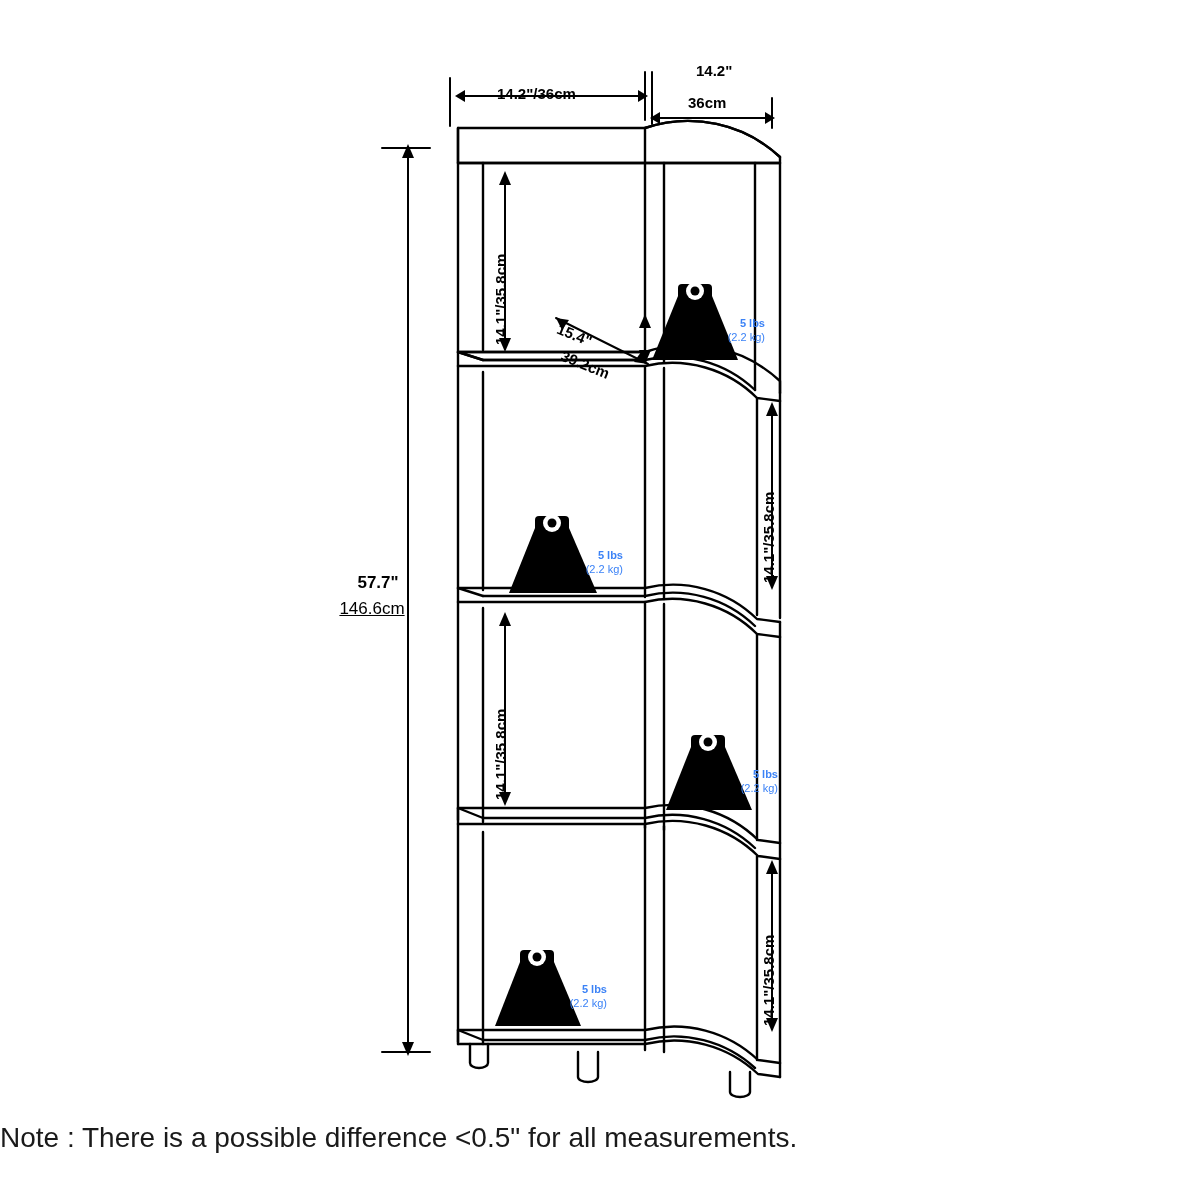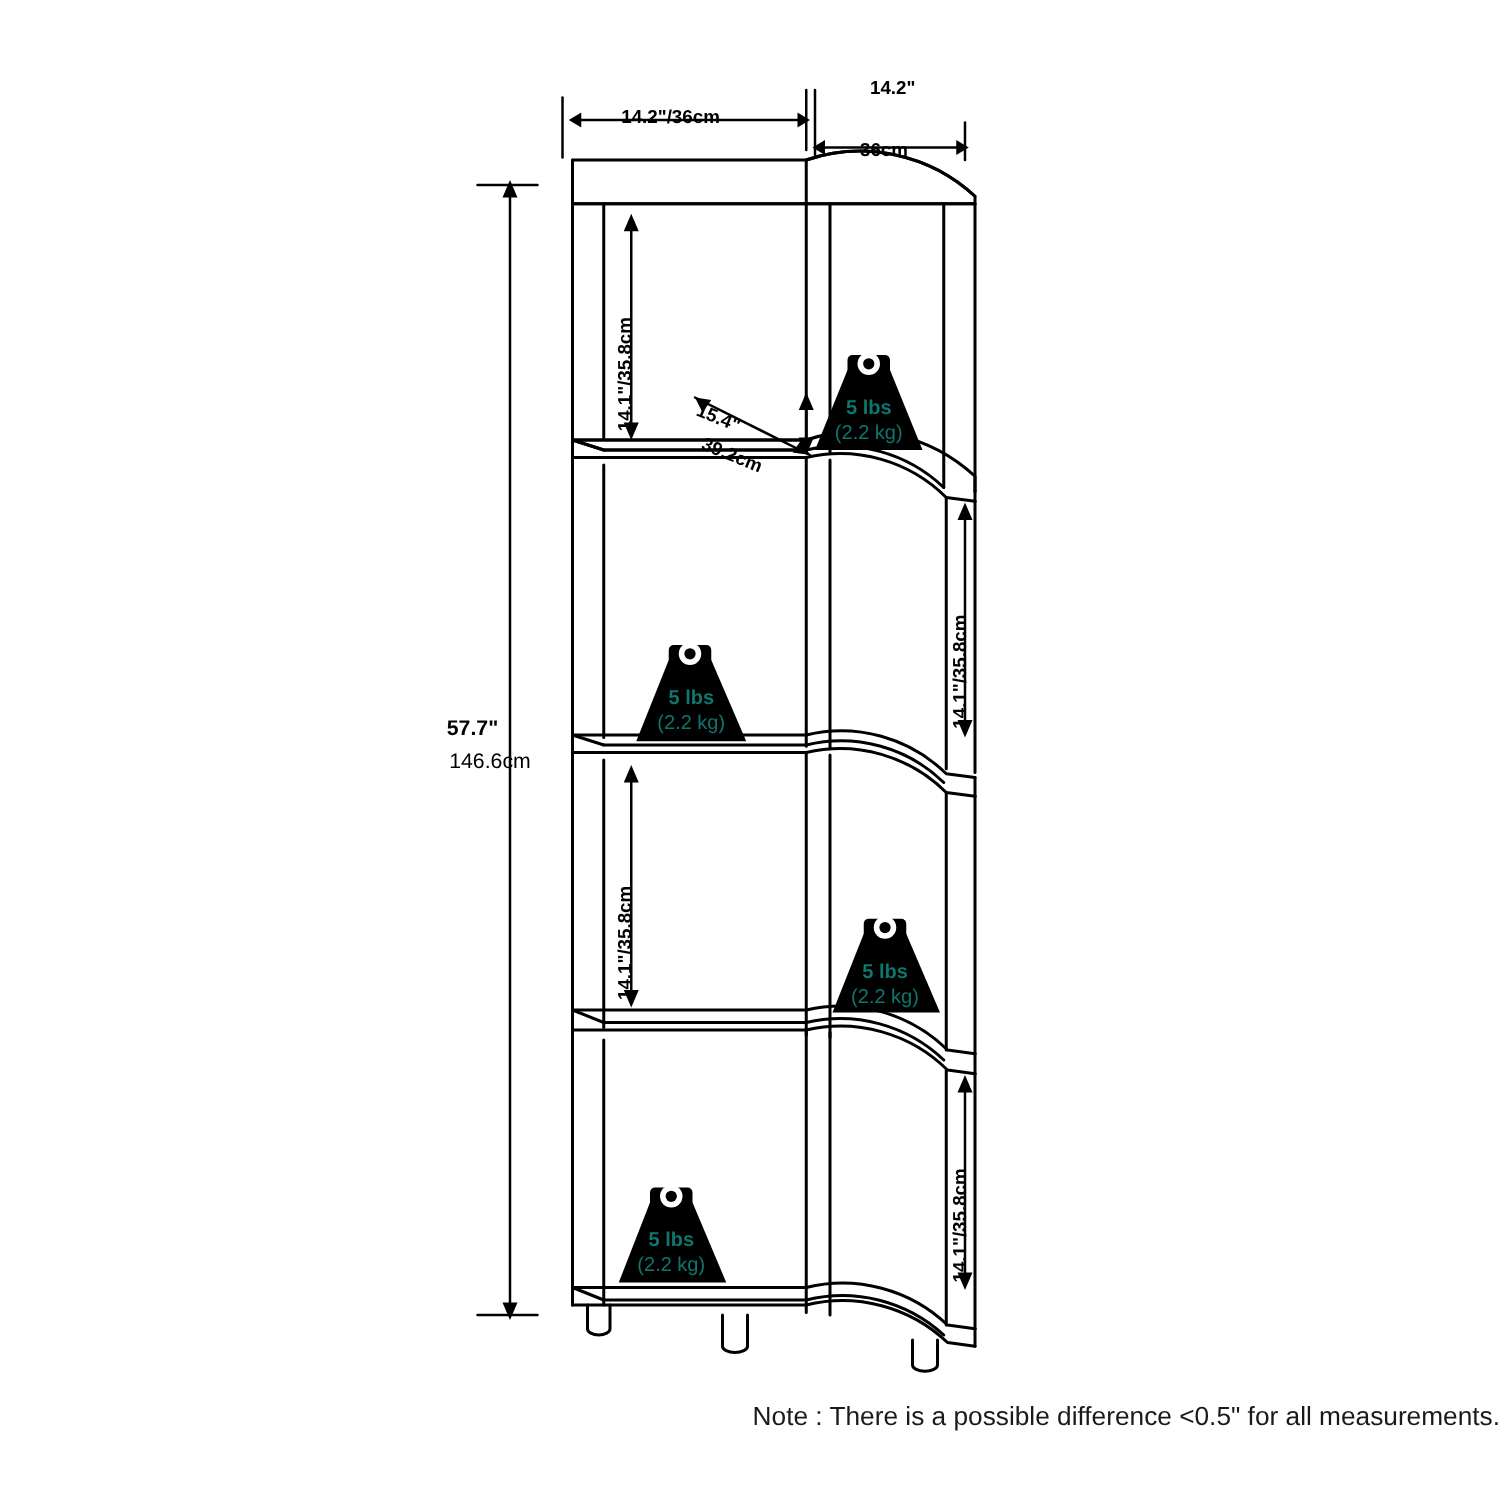--- a/index.html
+++ b/index.html
@@ -40,36 +40,36 @@
     transform: rotate(-90deg);
   }
   .big {
     font-size: 17px;
     font-weight: bold;
     text-align: center;
     line-height: 1.3;
   }
   .weight-label {
     position: absolute;
-    color: #0f766e;
-    font-size: 16px;
+    color: #3b82f6;
+    font-size: 11px;
     font-weight: bold;
-    text-align: center;
+    text-align: right;
     line-height: 1.25;
     white-space: nowrap;
     pointer-events: none;
   }
   .weight-label .l2 { font-weight: normal; }
   #note {
     position: absolute;
     left: 0;
     top: 1122px;
     width: 1200px;
-    text-align: right;
-    font-size: 21px;
+    text-align: left;
+    font-size: 28px;
     color: #1a1a1a;
   }
 </style>
 </head>
 <body>
 
 <div id="stage">
 
   <svg id="diagram" viewBox="0 0 1200 1200">
     <g fill="none" stroke="#000000" stroke-width="2.4" stroke-linejoin="round" stroke-linecap="round">
@@ -248,24 +248,24 @@
         <rect x="520" y="950" width="34" height="16" rx="4"></rect>
         <circle cx="537" cy="957" r="9" fill="#ffffff"></circle>
         <circle cx="537" cy="957" r="4.5" fill="#000000"></circle>
       </g>
     </g>
   </svg>
 
   <div class="dimlabel" style="left:497px; top:85px;">14.2"/36cm</div>
 
   <div class="dimlabel" style="left:696px; top:62px;">14.2"</div>
-  <div class="dimlabel" style="left:688px; top:112px;text-align:right;">36cm</div>
+  <div class="dimlabel" style="left:688px; top:94px;text-align:right;">36cm</div>
 
   <div class="big" style="position:absolute; left:323px; top:572px; width:110px;">57.7"</div>
-  <div class="big" style="position:absolute; left:337px; top:598px; width:110px; font-weight:normal;">146.6cm</div>
+  <div class="big" style="position:absolute; left:317px; top:598px; width:110px; font-weight:normal;text-decoration:underline;">146.6cm</div>
 
   <div class="dimlabel vert" style="left:492px; top:345px;">14.1"/35.8cm</div>
 
   <div class="dimlabel vert" style="left:492px; top:800px;">14.1"/35.8cm</div>
 
   <div class="dimlabel vert" style="left:760px; top:583px;">14.1"/35.8cm</div>
 
   <div class="dimlabel vert" style="left:760px; top:1026px;">14.1"/35.8cm</div>
 
   <div class="dimlabel" style="left:561px; top:320px; transform-origin:left top; transform:rotate(22deg);">15.4"</div>

